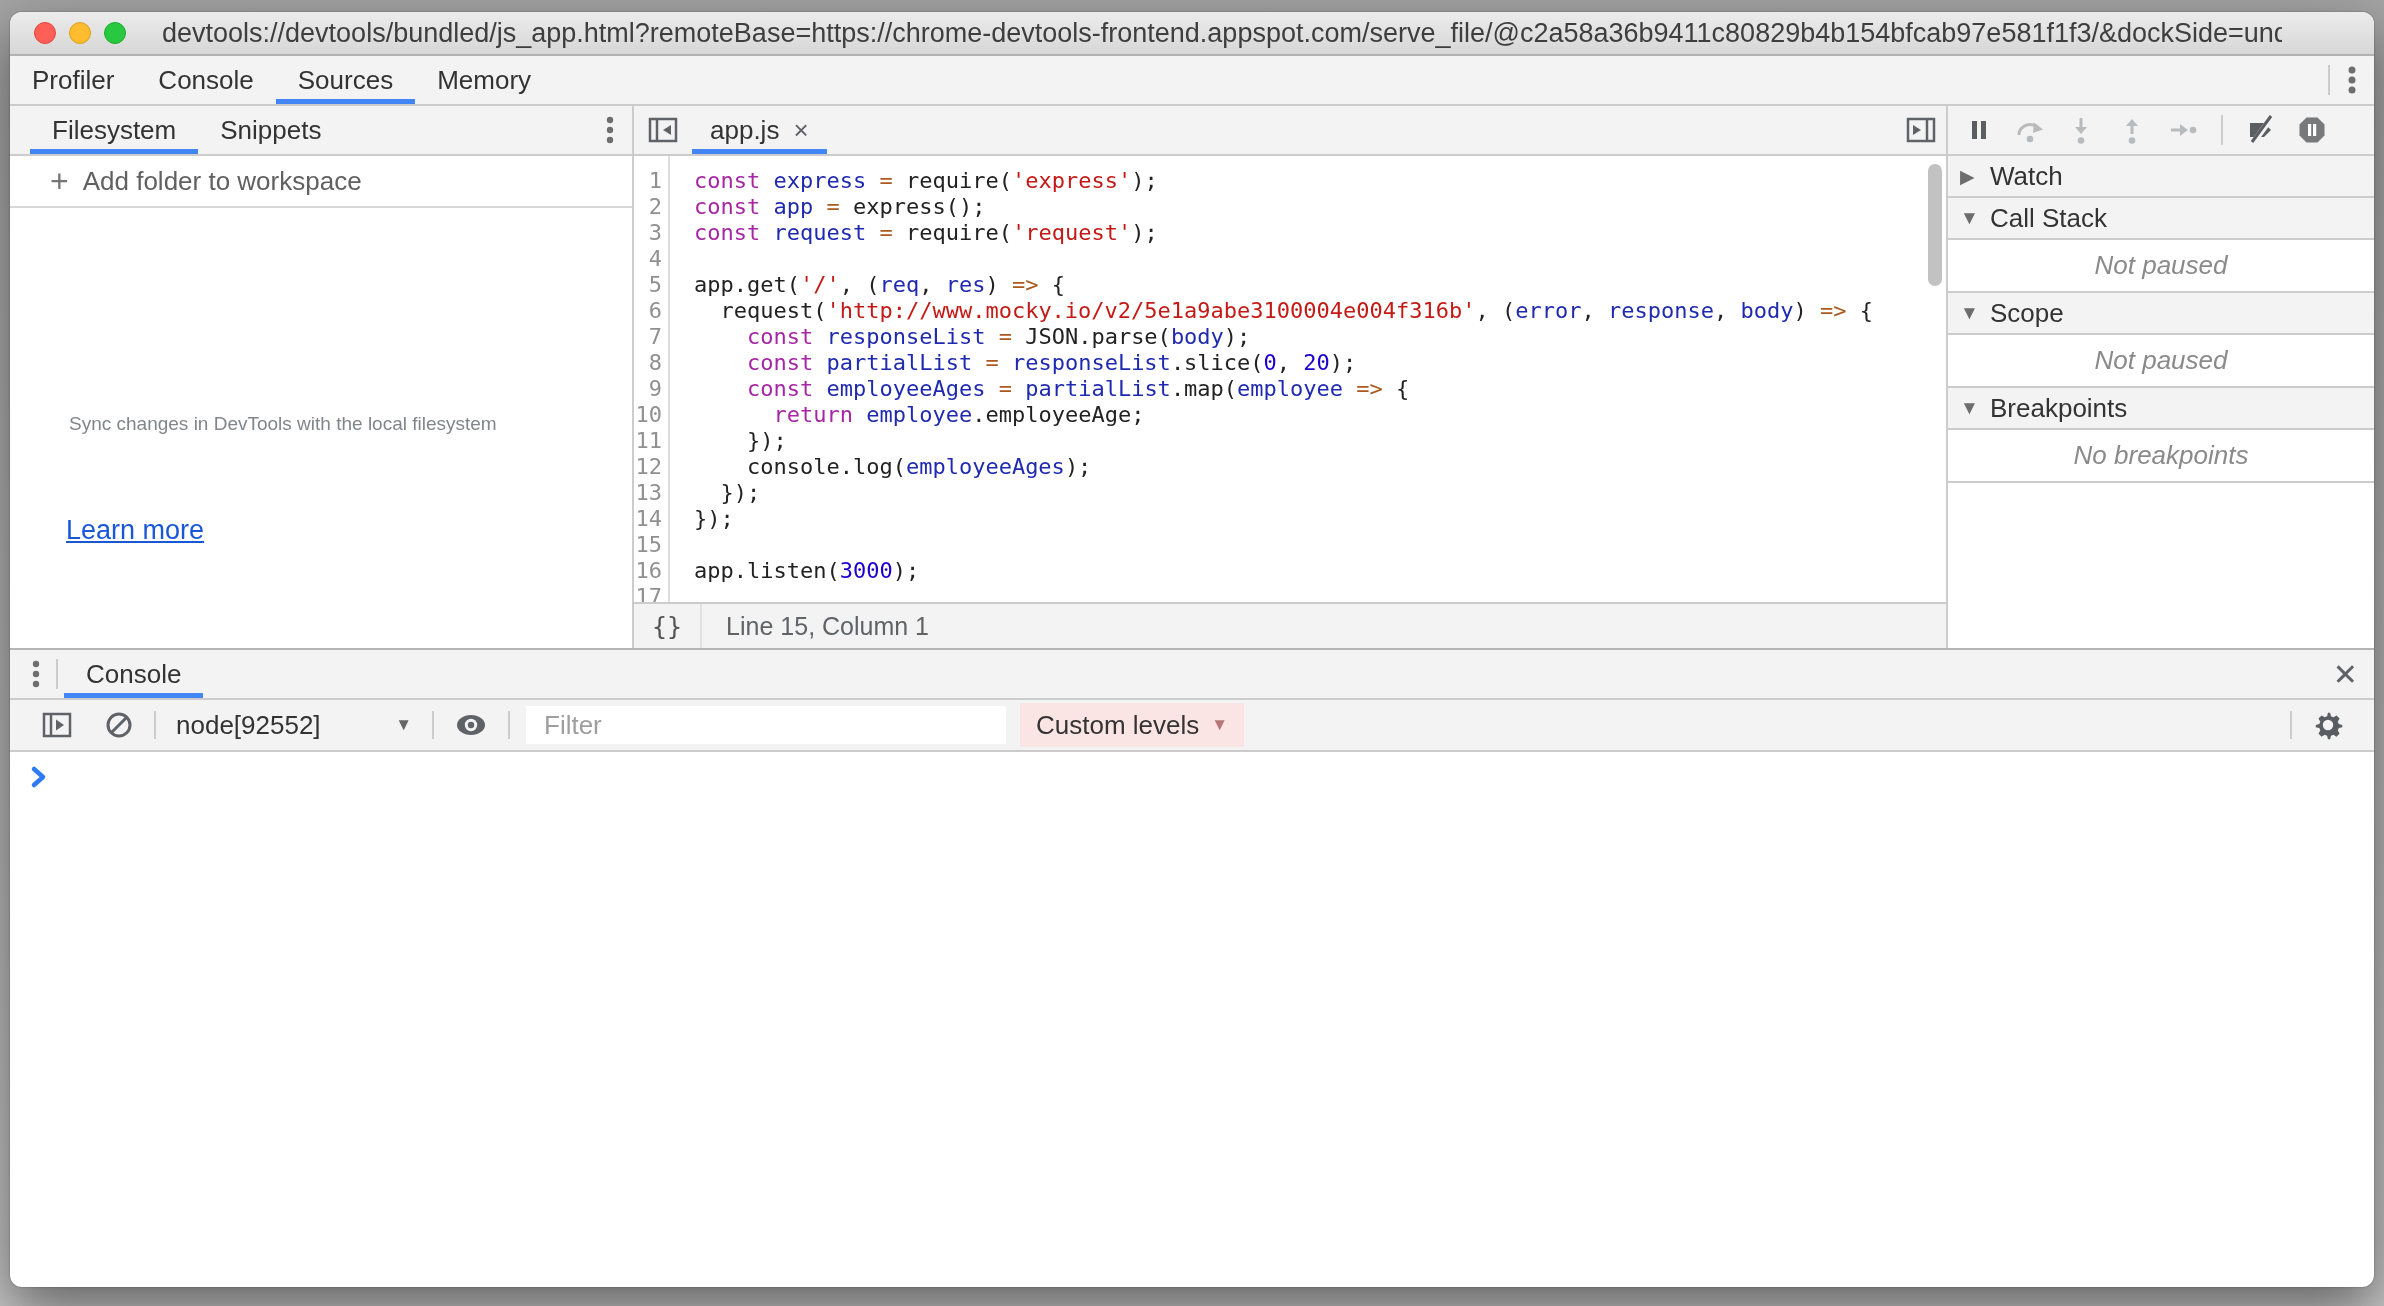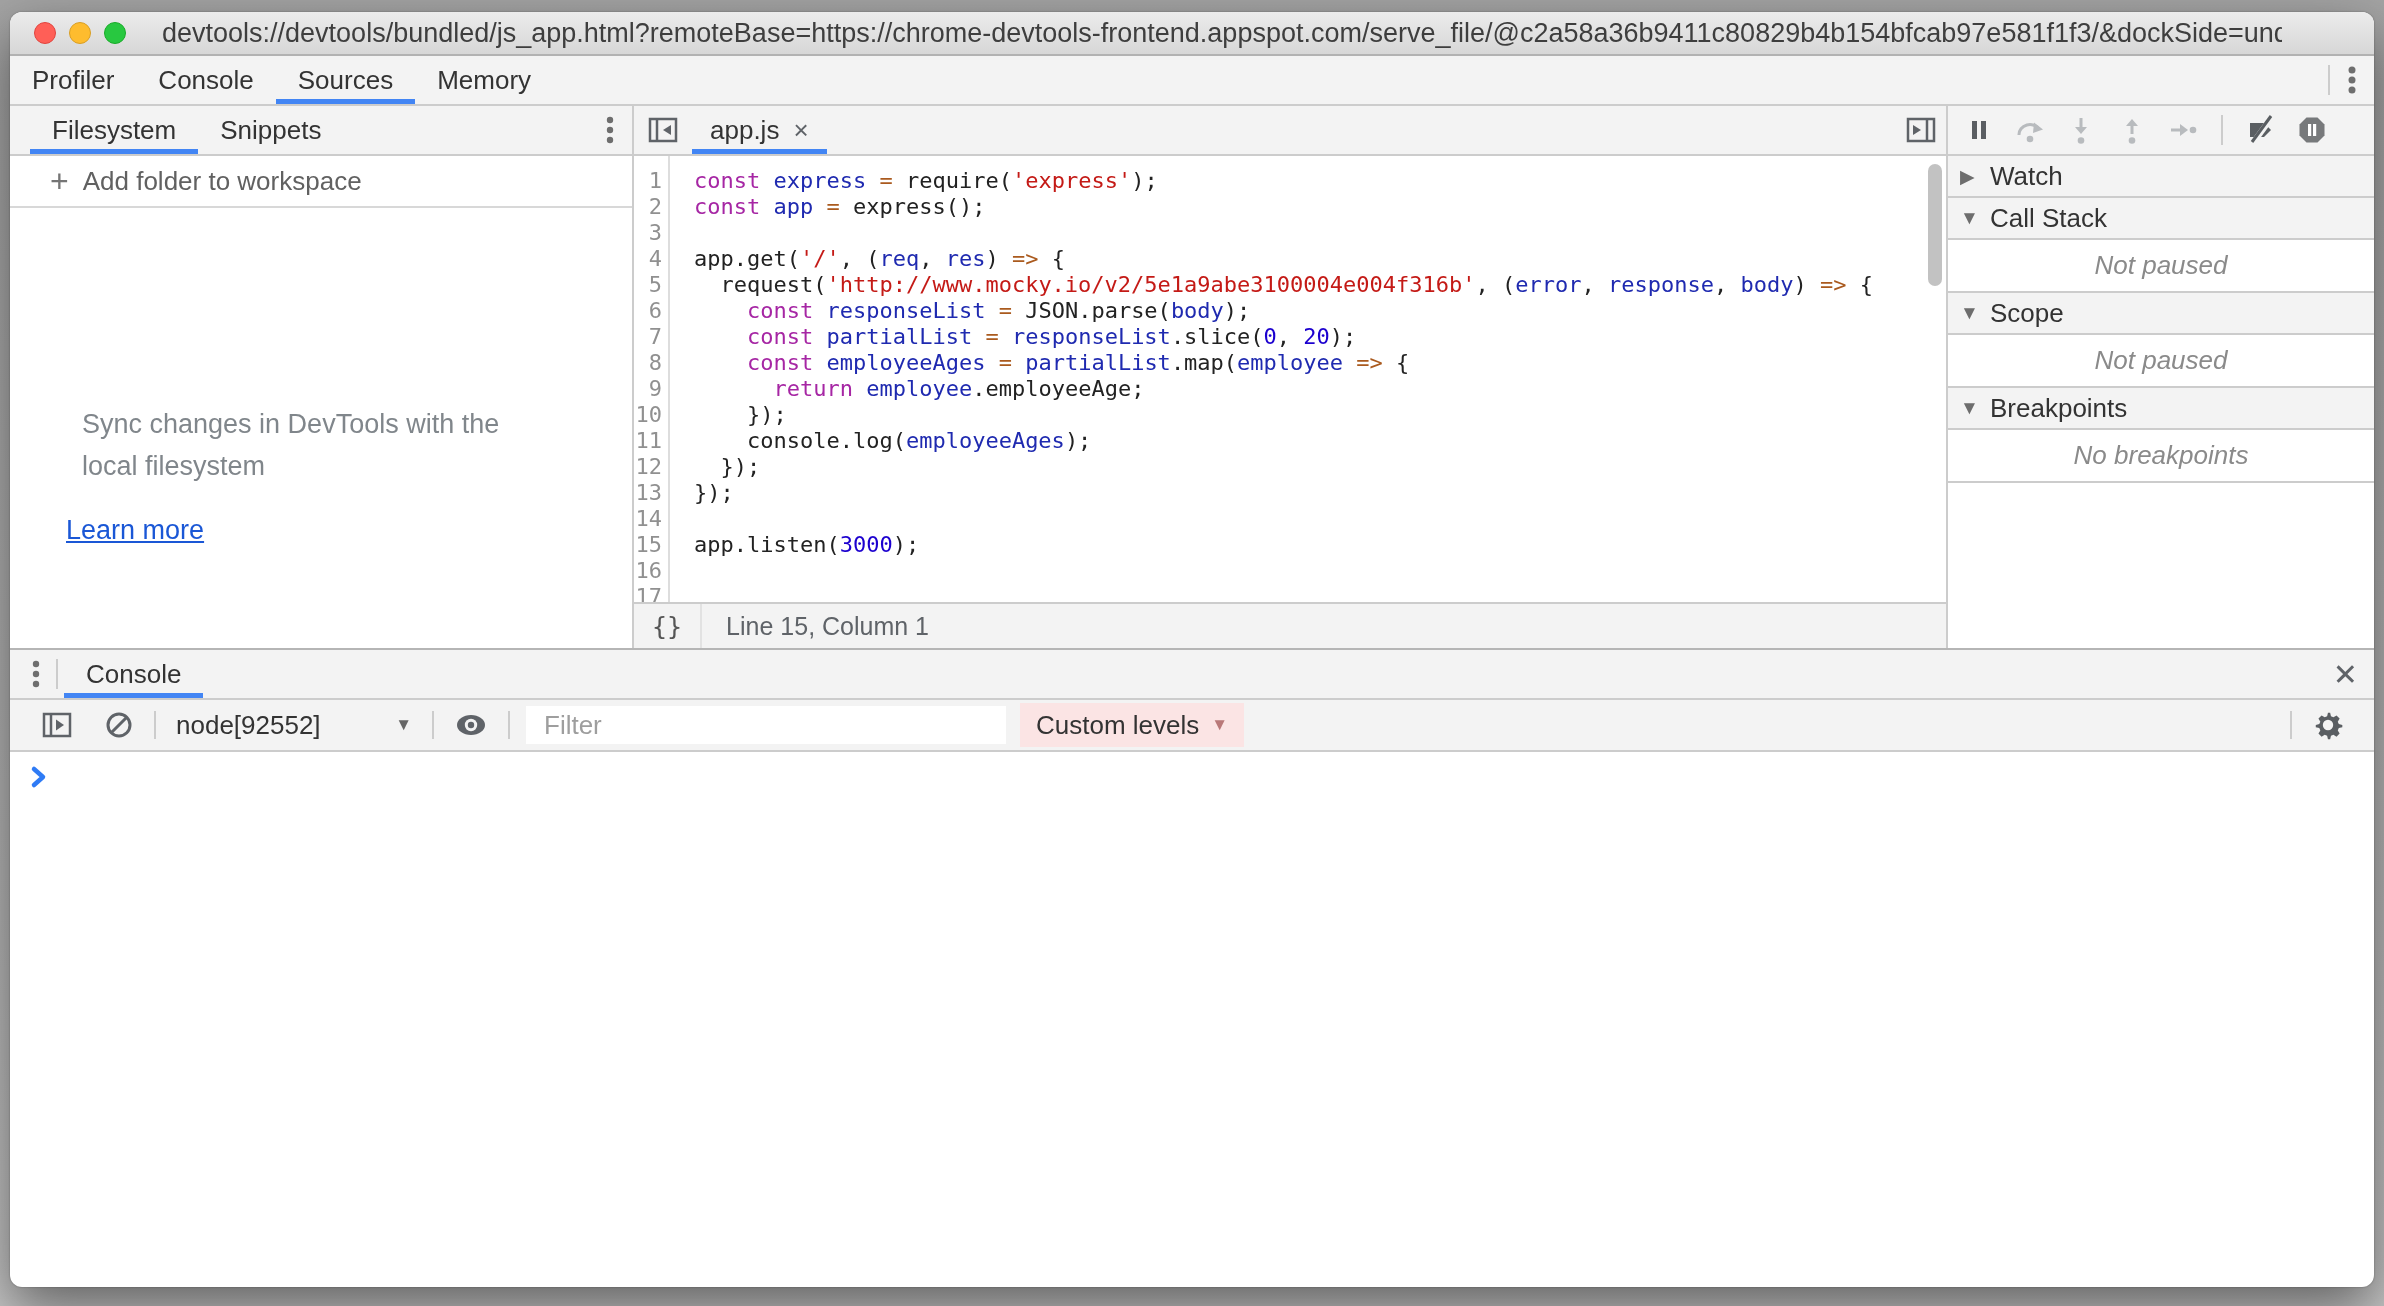--- a/index.html
+++ b/index.html
@@ -41,21 +41,21 @@
   .main-tabs{height:50px;}
   .main-tabs .spacer{flex:1}
   
   .content{display:flex;height:542px}
   
   .navigator{width:624px;border-right:2px solid var(--bd);display:flex;flex-direction:column;background:#fff;position:relative}
   .nav-tabs{height:50px;padding-left:20px}
   .nav-tabs .spacer{flex:1}
   .add-folder{height:52px;border-bottom:2px solid #d8d8d8;display:flex;align-items:center;padding-left:40px;font-size:26px;color:#616161}
   .add-folder .plus{font-size:32px;color:#757575;margin-right:14px;font-weight:400}
-  .sync-msg{position:absolute;left:72px;top:297px;width:470px;font-size:27px;line-height:42px;color:#80868b}
+  .sync-msg{position:absolute;left:59px;top:297px;width:470px;font-size:19px;line-height:42px;color:#80868b}
   .learn-more{position:absolute;left:56px;top:409px;font-size:27px;color:var(--c-link);text-decoration:underline}
   
   .editor{flex:1;display:flex;flex-direction:column;min-width:0;background:#fff}
   .ed-tabs{height:50px;position:relative}
   .panel-icon{margin:0 12px;display:flex;align-items:center}
   .ed-tabs .file-tab{padding:0 18px;gap:14px}
   .file-close{font-size:26px;color:#5f6368;line-height:1}
   .ed-right-icon{position:absolute;right:8px;top:0;height:100%;display:flex;align-items:center}
   .code-area{flex:1;display:flex;position:relative;overflow:hidden;background:#fff}
   .gutter-col{width:36px;border-right:2px solid #ddd;padding:12px 6px 0 0;text-align:right;
@@ -202,20 +202,21 @@
             <div class="code-line">12</div>
             <div class="code-line">13</div>
             <div class="code-line">14</div>
             <div class="code-line">15</div>
             <div class="code-line">16</div>
             <div class="code-line">17</div>
           </div>
         <div class="code-col">
             <div class="code-line"><span class="tk-k">const</span><span class="tk-p"> </span><span class="tk-v">express</span><span class="tk-p"> </span><span class="tk-o">=</span><span class="tk-p"> require(</span><span class="tk-s">'express'</span><span class="tk-p">);</span></div>
             <div class="code-line"><span class="tk-k">const</span><span class="tk-p"> </span><span class="tk-v">app</span><span class="tk-p"> </span><span class="tk-o">=</span><span class="tk-p"> express();</span></div>
+            <div class="code-line"><span class="tk-k">const</span><span class="tk-p"> </span><span class="tk-v">request</span><span class="tk-p"> </span><span class="tk-o">=</span><span class="tk-p"> require(</span><span class="tk-s">'request'</span><span class="tk-p">);</span></div>
             <div class="code-line">&nbsp;</div>
             <div class="code-line"><span class="tk-p">app.get(</span><span class="tk-s">'/'</span><span class="tk-p">, (</span><span class="tk-v">req</span><span class="tk-p">, </span><span class="tk-v">res</span><span class="tk-p">) </span><span class="tk-o">=&gt;</span><span class="tk-p"> {</span></div>
             <div class="code-line"><span class="tk-p">  request(</span><span class="tk-s">'http://www.mocky.io/v2/5e1a9abe3100004e004f316b'</span><span class="tk-p">, (</span><span class="tk-v">error</span><span class="tk-p">, </span><span class="tk-v">response</span><span class="tk-p">, </span><span class="tk-v">body</span><span class="tk-p">) </span><span class="tk-o">=&gt;</span><span class="tk-p"> {</span></div>
             <div class="code-line"><span class="tk-p">    </span><span class="tk-k">const</span><span class="tk-p"> </span><span class="tk-v">responseList</span><span class="tk-p"> </span><span class="tk-o">=</span><span class="tk-p"> JSON.parse(</span><span class="tk-v">body</span><span class="tk-p">);</span></div>
             <div class="code-line"><span class="tk-p">    </span><span class="tk-k">const</span><span class="tk-p"> </span><span class="tk-v">partialList</span><span class="tk-p"> </span><span class="tk-o">=</span><span class="tk-p"> </span><span class="tk-v">responseList</span><span class="tk-p">.slice(</span><span class="tk-n">0</span><span class="tk-p">, </span><span class="tk-n">20</span><span class="tk-p">);</span></div>
             <div class="code-line"><span class="tk-p">    </span><span class="tk-k">const</span><span class="tk-p"> </span><span class="tk-v">employeeAges</span><span class="tk-p"> </span><span class="tk-o">=</span><span class="tk-p"> </span><span class="tk-v">partialList</span><span class="tk-p">.map(</span><span class="tk-v">employee</span><span class="tk-p"> </span><span class="tk-o">=&gt;</span><span class="tk-p"> {</span></div>
             <div class="code-line"><span class="tk-p">      </span><span class="tk-k">return</span><span class="tk-p"> </span><span class="tk-v">employee</span><span class="tk-p">.employeeAge;</span></div>
             <div class="code-line"><span class="tk-p">    });</span></div>
             <div class="code-line"><span class="tk-p">    console.log(</span><span class="tk-v">employeeAges</span><span class="tk-p">);</span></div>
             <div class="code-line"><span class="tk-p">  });</span></div>

